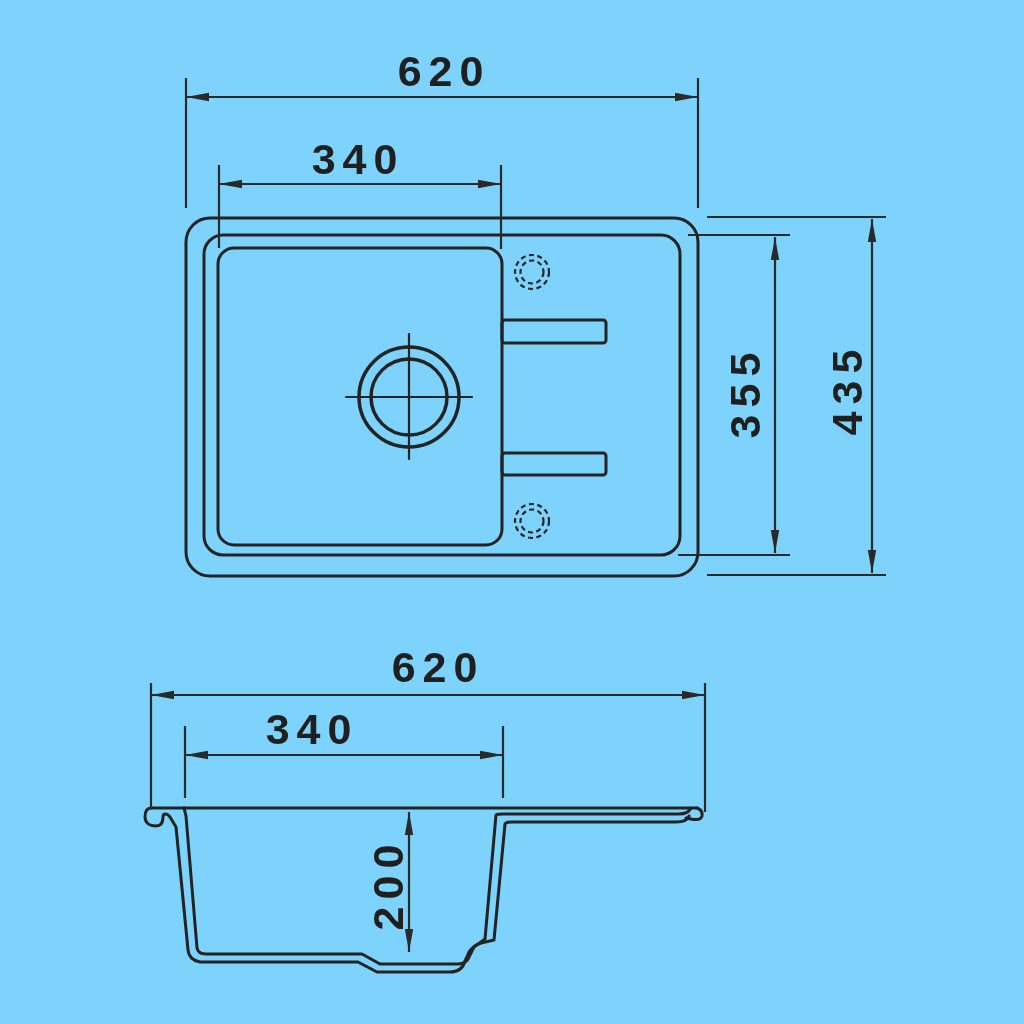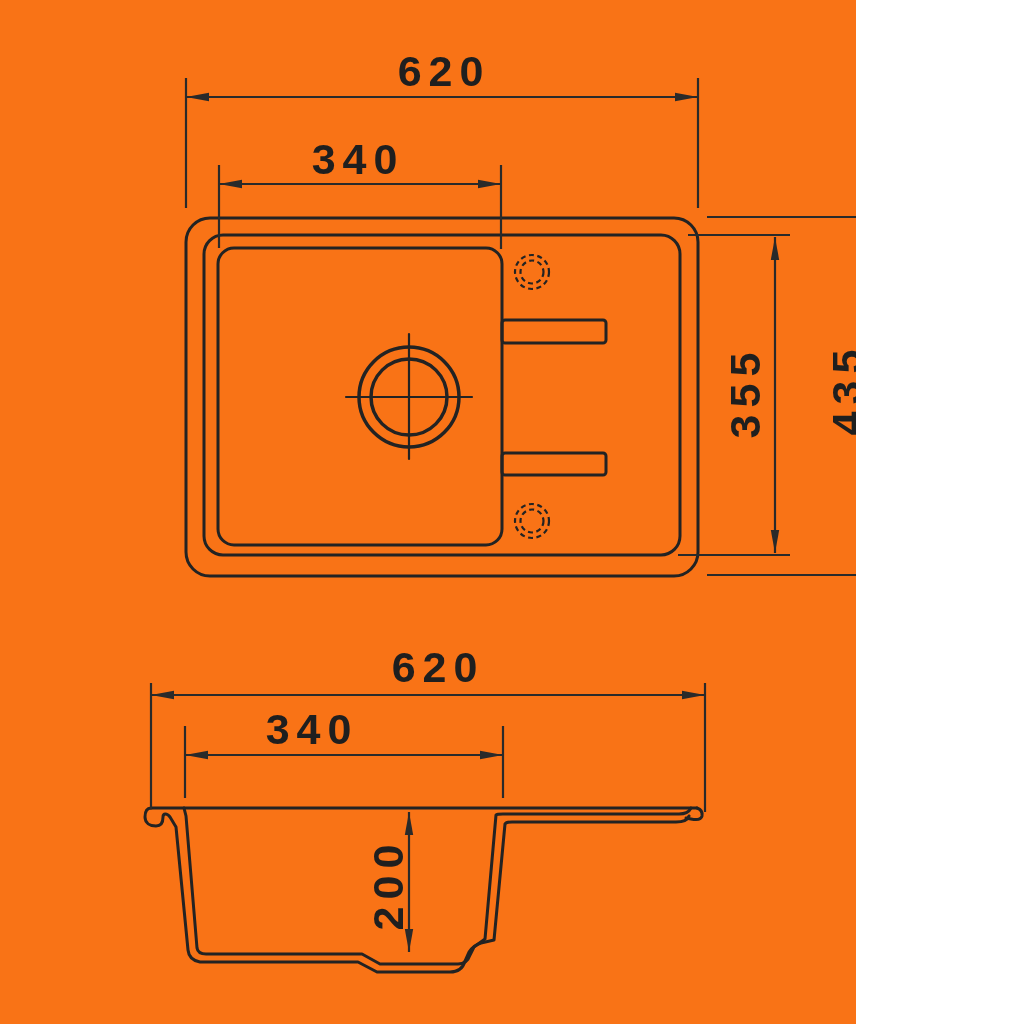--- a/index.html
+++ b/index.html
@@ -2,23 +2,23 @@
 <html><head>
 <meta charset="utf-8">
 <style>
   html, body {
     margin: 0;
     padding: 0;
     background: #ffffff;
   }
   .canvas {
     position: relative;
-    width: 856px;
+    width: 1024px;
     height: 1024px;
-    background: #f97316;
+    background: #7dd3fc;
     overflow: hidden;
   }
   svg { display: block; }
   .outline {
     fill: none;
     stroke: #232323;
     stroke-width: 3;
     stroke-linejoin: round;
     stroke-linecap: round;
   }

